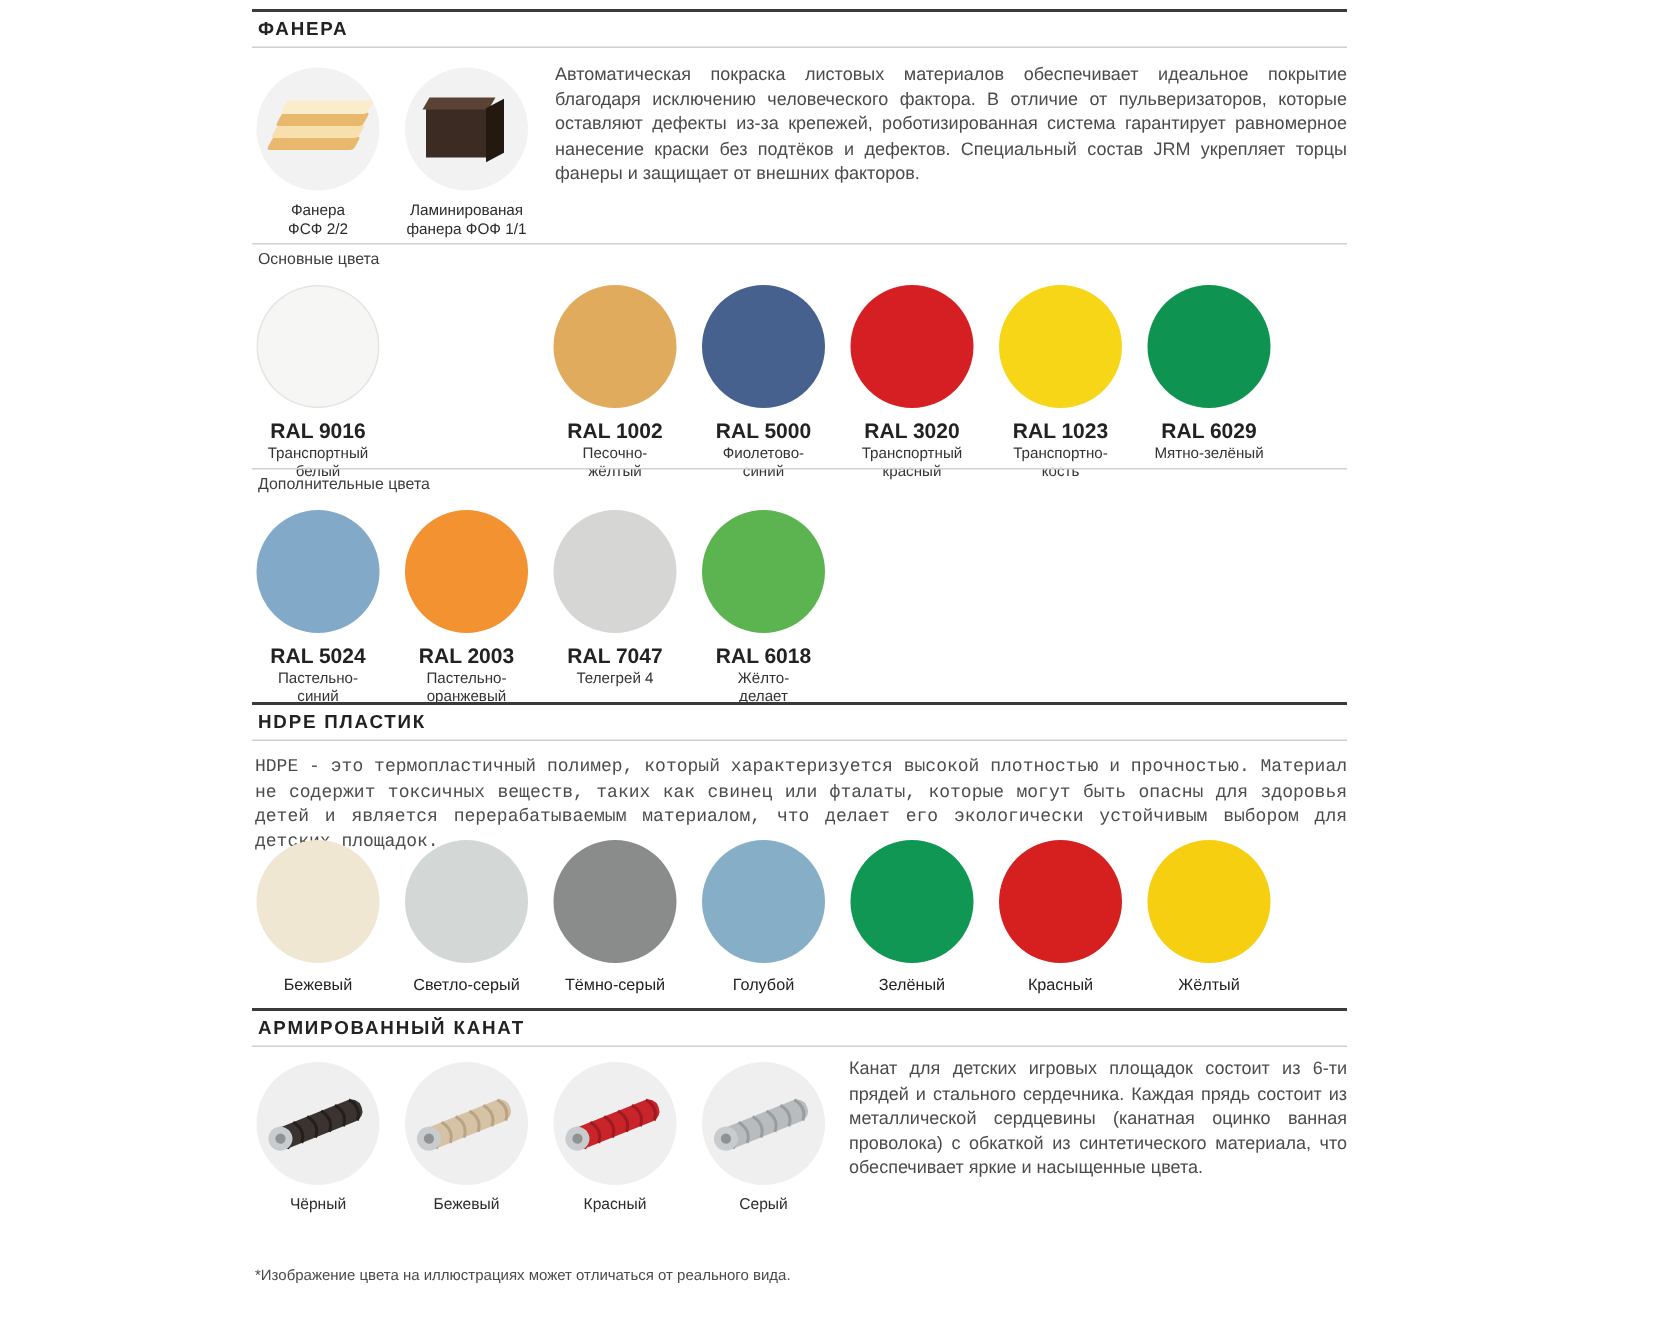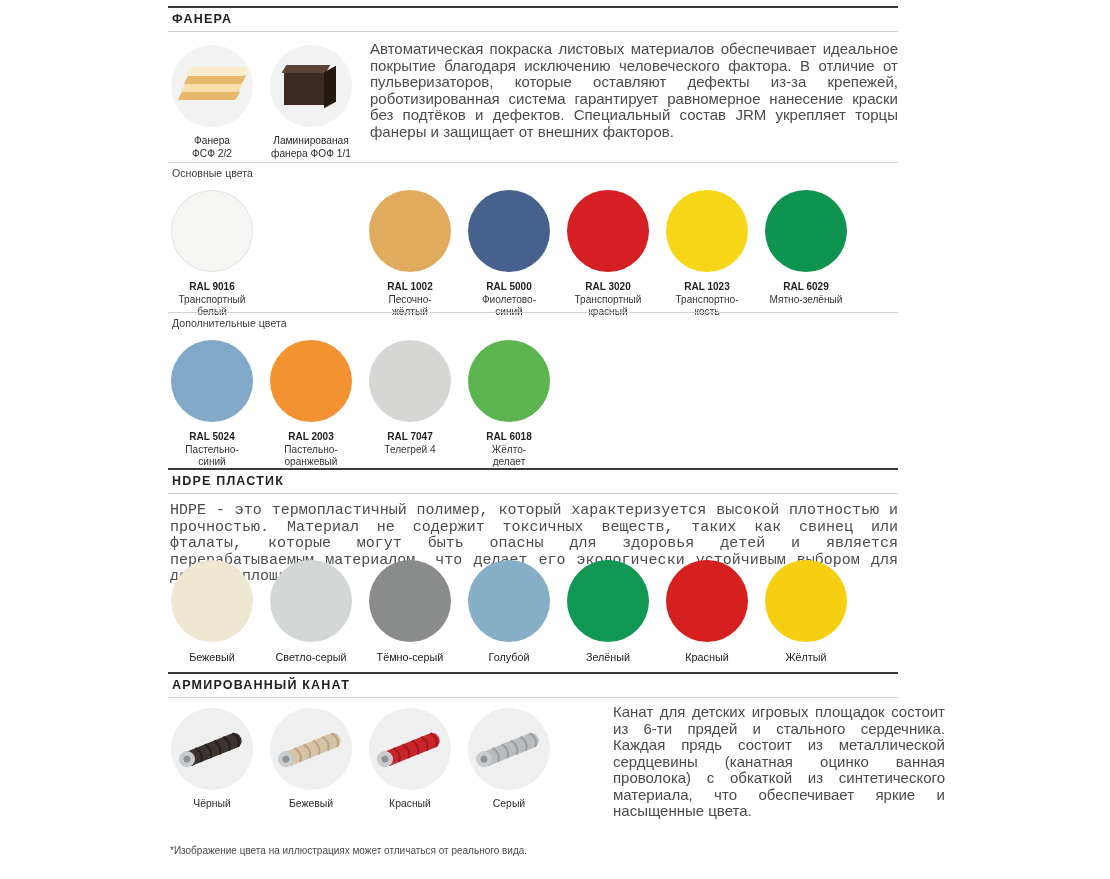--- a/index.html
+++ b/index.html
@@ -24,40 +24,40 @@
     font-size:12.5px;font-weight:bold;letter-spacing:1.2px;color:#222;
     padding-left:4px;
   }
   .rule-thin{
     position:absolute;left:168px;width:730px;height:1px;background:#d2d2d2;
   }
 
   
   .para{
     position:absolute;
-    font-size:15px;line-height:16.5px;color:#4b4b4b;
+    font-size:12px;line-height:16.5px;color:#4b4b4b;
     text-align:justify;
   }
 
   
   .grp-label{
     position:absolute;font-size:10.6px;color:#3d3d3d;
   }
 
   
   .sw{position:absolute;text-align:center;width:120px;}
   .sw .dot{
     width:82px;height:82px;border-radius:50%;margin:0 auto;
   }
   .sw .cap{
     margin-top:9px;font-size:10.2px;line-height:12.6px;color:#2b2b2b;
     white-space:pre-line;
   }
   .sw .name{
-    font-size:10px;font-weight:bold;color:#222;
+    font-size:14px;font-weight:bold;color:#222;
   }
   .sw .sub{
     font-size:10.1px;color:#333;line-height:12.4px;white-space:pre-line;
   }
 
   
   .sw.plastic .name{font-weight:normal;font-size:10.8px;}
 
   
   .thumb{position:absolute;text-align:center;width:120px;}
@@ -213,21 +213,21 @@
   </div>
   <div class="sw plastic" style="left:746px;top:560px;">
     <div class="dot" style="background:#f5cf10;"></div>
     <div class="cap"><span class="name">Жёлтый</span></div>
   </div>
 
   <div class="sec-head" style="top:672px;">
     <div class="t">АРМИРОВАННЫЙ КАНАТ</div>
   </div>
 
-  <div class="para" style="left:566px;top:704px;width:332px;margin-left:47px;">Канат для детских игровых площадок состоит из 6-ти прядей и стального сердечника. Каждая прядь состоит из металлической сердцевины (канатная оцинко ванная проволока) с обкаткой из синтетического материала, что обеспечивает яркие и насыщенные цвета.</div>
+  <div class="para" style="left:566px;top:704px;width:332px;">Канат для детских игровых площадок состоит из 6-ти прядей и стального сердечника. Каждая прядь состоит из металлической сердцевины (канатная оцинко ванная проволока) с обкаткой из синтетического материала, что обеспечивает яркие и насыщенные цвета.</div>
 
   <div class="rope" style="left:152px;top:708px;">
     <div class="img">
       <svg width="82" height="82" viewBox="0 0 82 82">
         <g transform="rotate(-22 41 41)">
           <rect x="10" y="34" width="62" height="15" rx="7" fill="#3b3330"></rect>
           <path d="M16 34 q6 8 0 15 M26 34 q6 8 0 15 M36 34 q6 8 0 15 M46 34 q6 8 0 15 M56 34 q6 8 0 15 M66 34 q6 8 0 15" stroke="#241f1c" stroke-width="2" fill="none"></path>
           <circle cx="14" cy="41" r="8" fill="#c9ccce"></circle>
           <circle cx="14" cy="41" r="3.4" fill="#8e9295"></circle>
         </g>

